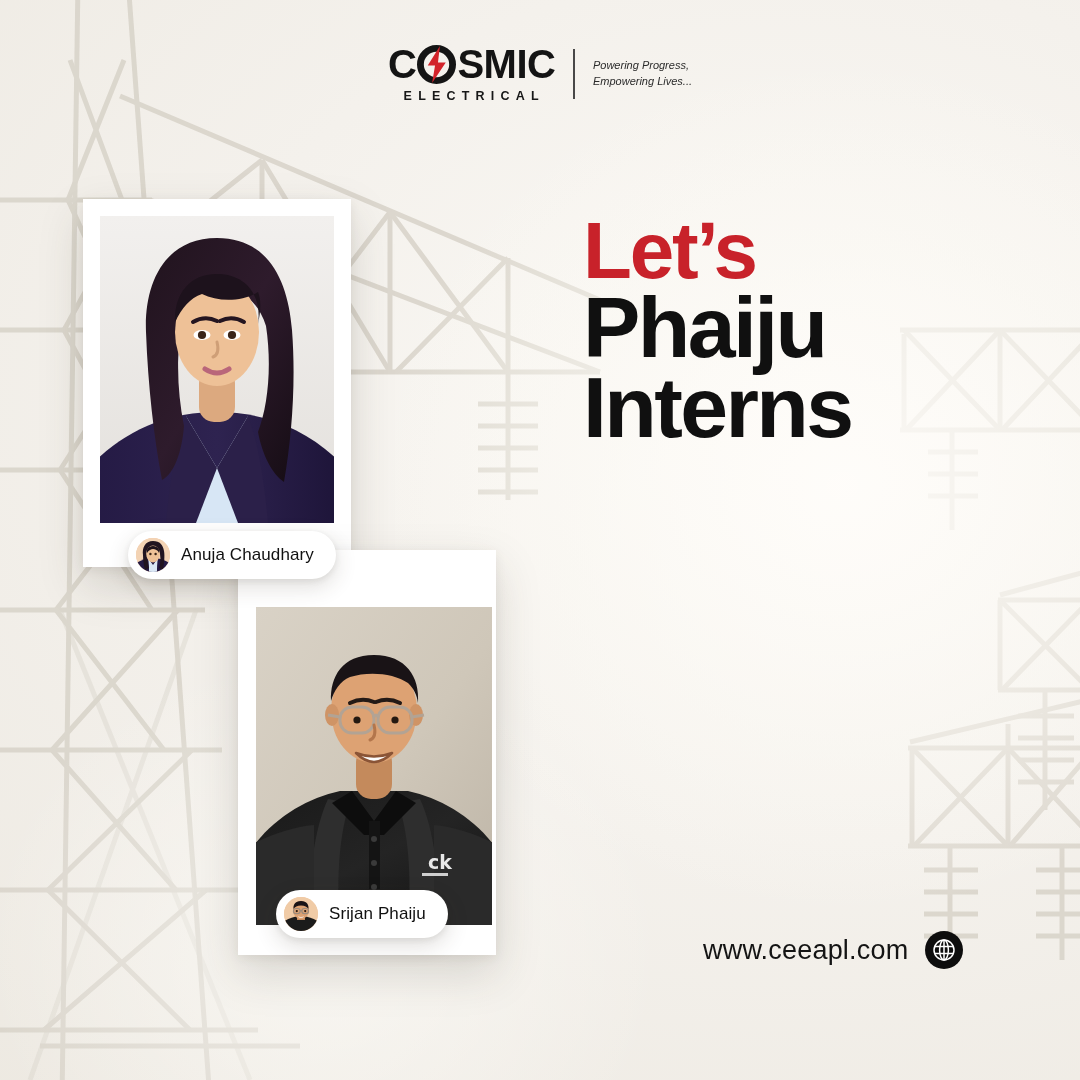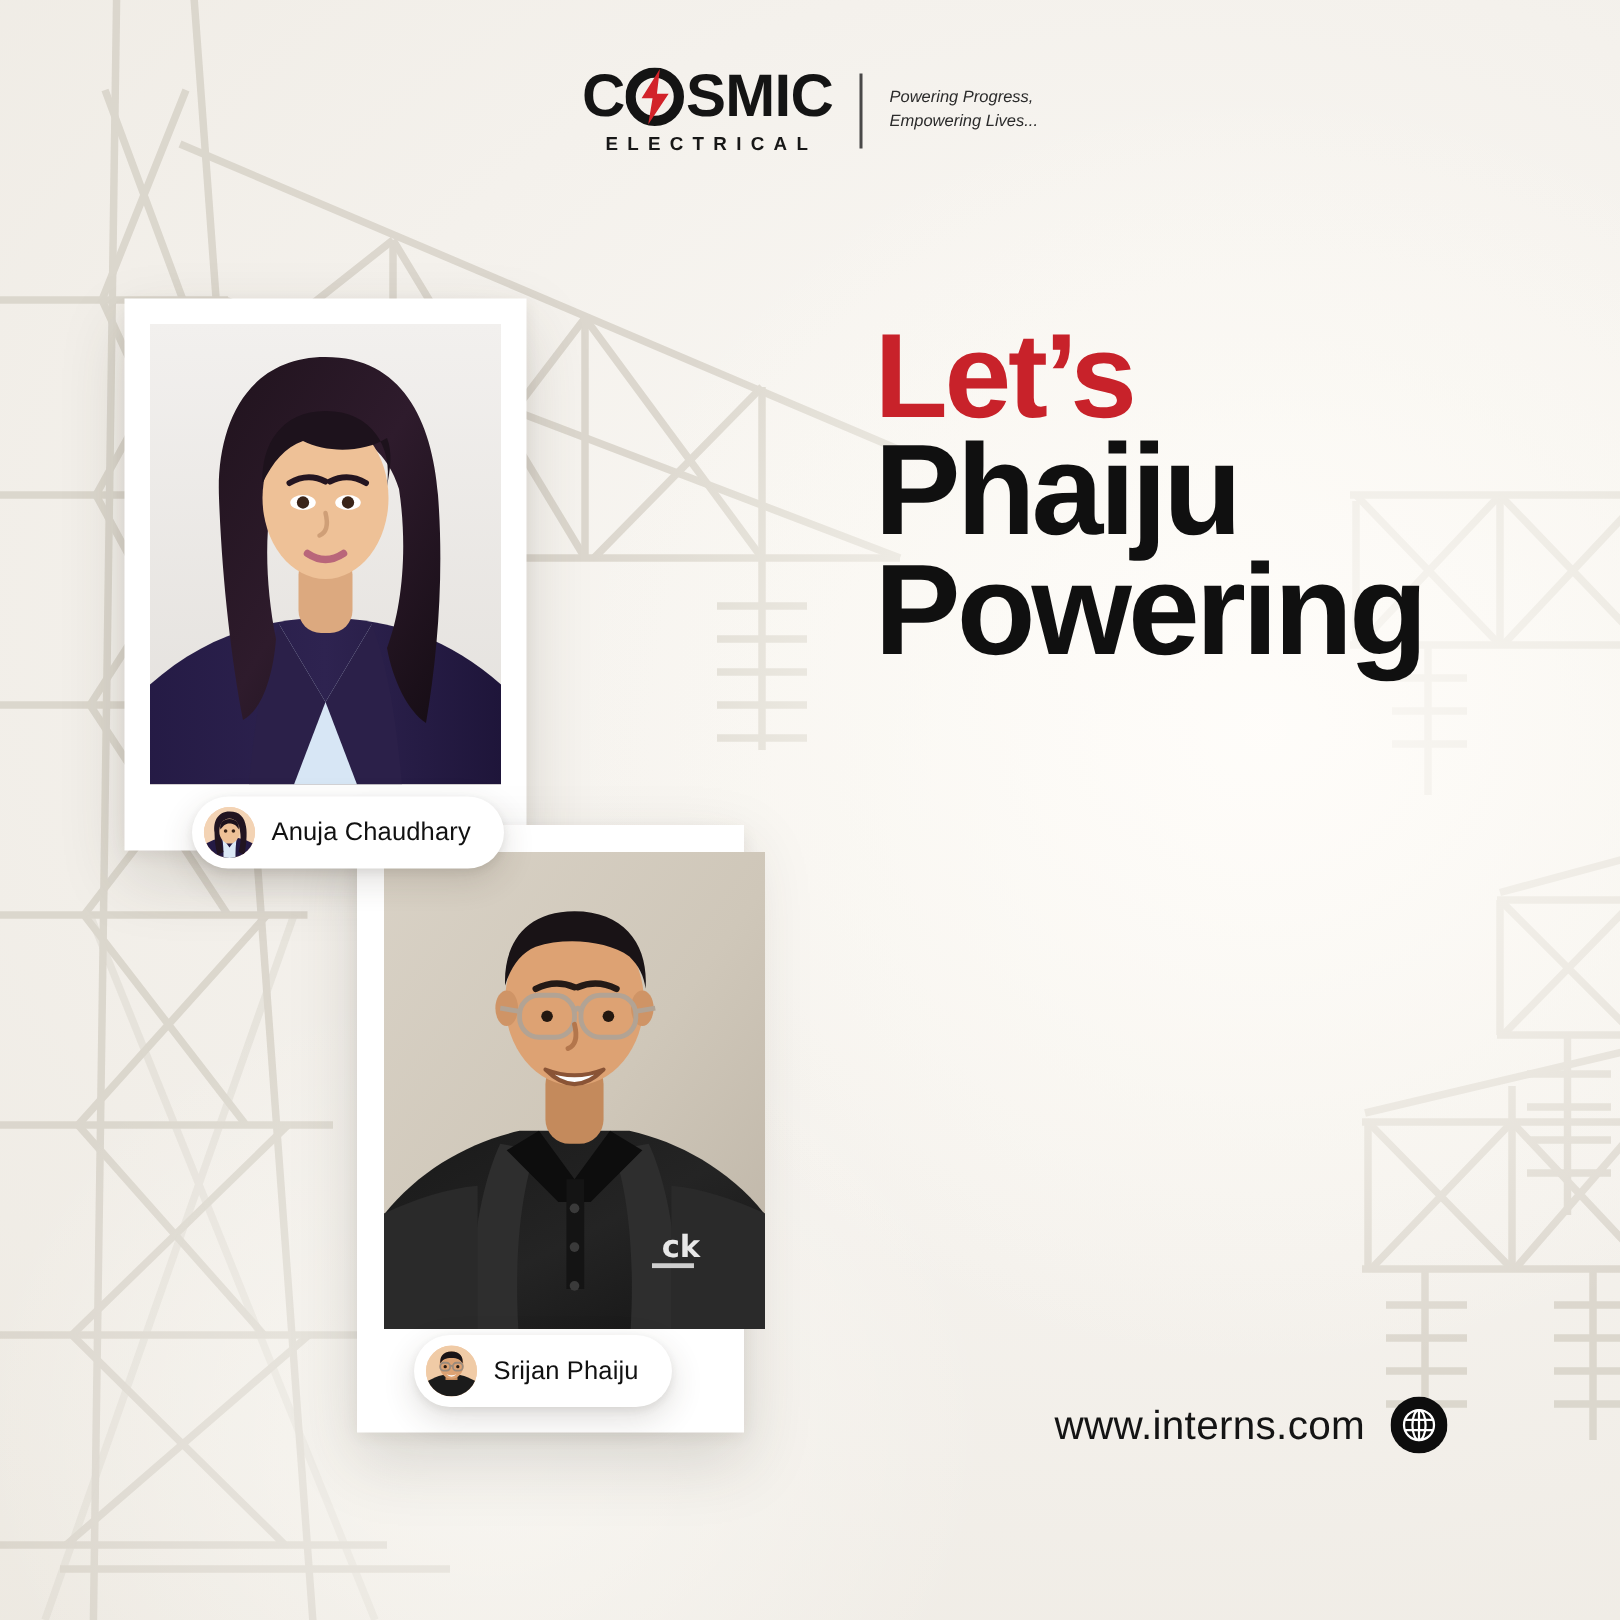--- a/index.html
+++ b/index.html
@@ -75,21 +75,21 @@
   }
   .card .photo {
     overflow:hidden; position:relative; background:#d9d4cc;
   }
   .card .photo svg { display:block; width:100%; height:100%; }
 
   #card-anuja { left:83px; top:199px; width:268px; height:368px; padding:17px 17px 0 17px; }
   #card-anuja .photo { width:234px; height:307px; }
 
   #card-srijan { left:238px; top:550px; width:258px; height:405px; padding:18px 18px 0 18px; }
-  #card-srijan .photo { width:254px; height:318px; }
+  #card-srijan .photo { width:236px; height:318px;margin-top:39px; }
 
   
   .name-badge {
     position:absolute; z-index:8;
     display:flex; align-items:center; gap:11px;
     background:#fff; border-radius:40px;
     padding:7px 22px 7px 8px;
     box-shadow:0 8px 22px rgba(60,52,40,.16), 0 2px 6px rgba(60,52,40,.09);
   }
   .name-badge .avatar {
@@ -386,27 +386,27 @@
         <path d="M 13.6 19.2 q 3.4 3.2 6.8 0 q -3.4 1.4 -6.8 0 Z" fill="#fbfbfb"></path>
       </svg>
     </span>
     <span class="nm">Srijan Phaiju</span>
   </div>
 
   <div class="right-col">
     <div class="headline">
       <span class="ln lets">Let’s</span>
       <span class="ln">Phaiju</span>
-      <span class="ln">Powering</span>
+      <span class="ln">Interns</span>
     </div>
 
   </div>
 
   <div class="footer">
-    <span class="url">www.interns.com</span>
+    <span class="url">www.ceeapl.com</span>
     <span class="globe">
       <svg viewBox="0 0 38 38" aria-hidden="true">
         <circle cx="19" cy="19" r="19" fill="#0d0d0d"></circle>
         <g fill="none" stroke="#ffffff" stroke-width="1.5">
           <circle cx="19" cy="19" r="10"></circle>
           <ellipse cx="19" cy="19" rx="4.4" ry="10"></ellipse>
           <path d="M 9.4 15.6 L 28.6 15.6 M 9.4 22.4 L 28.6 22.4 M 19 9 L 19 29"></path>
         </g>
       </svg>
     </span>

